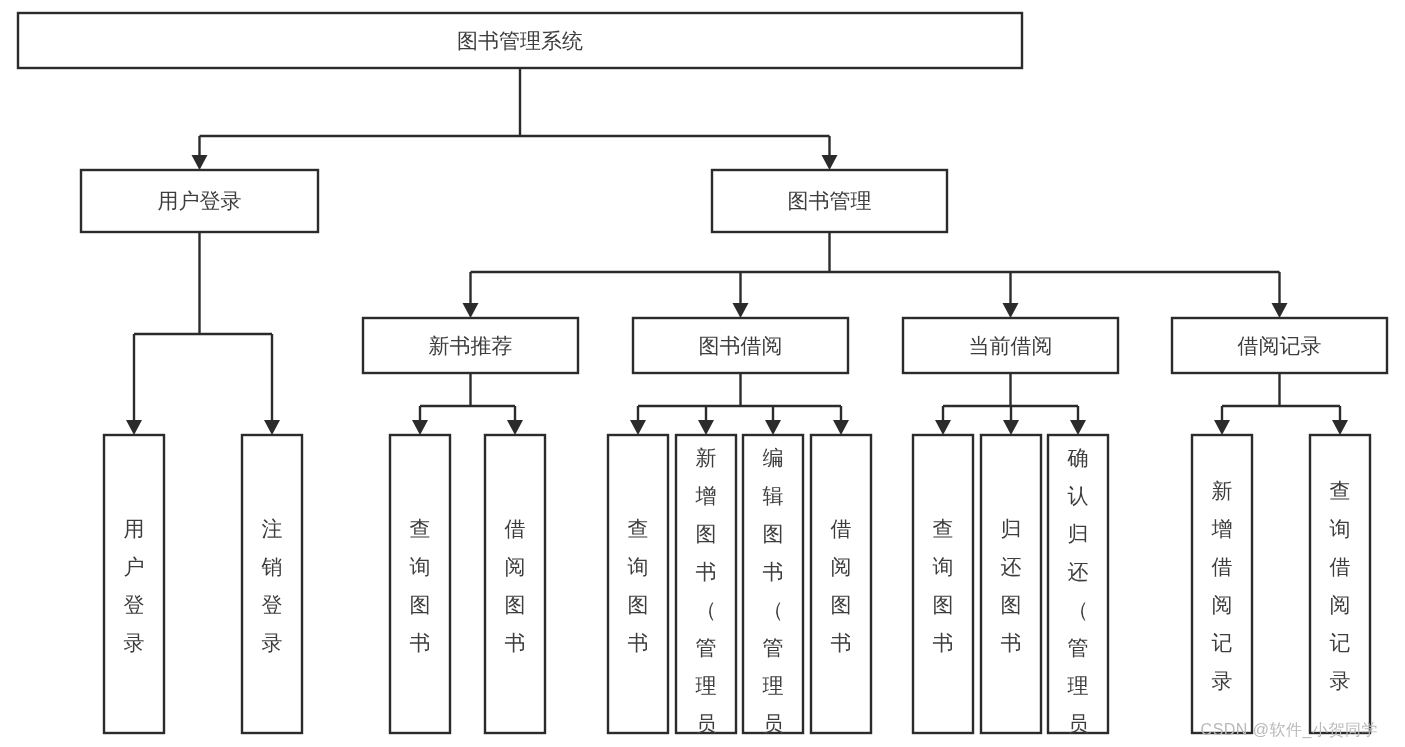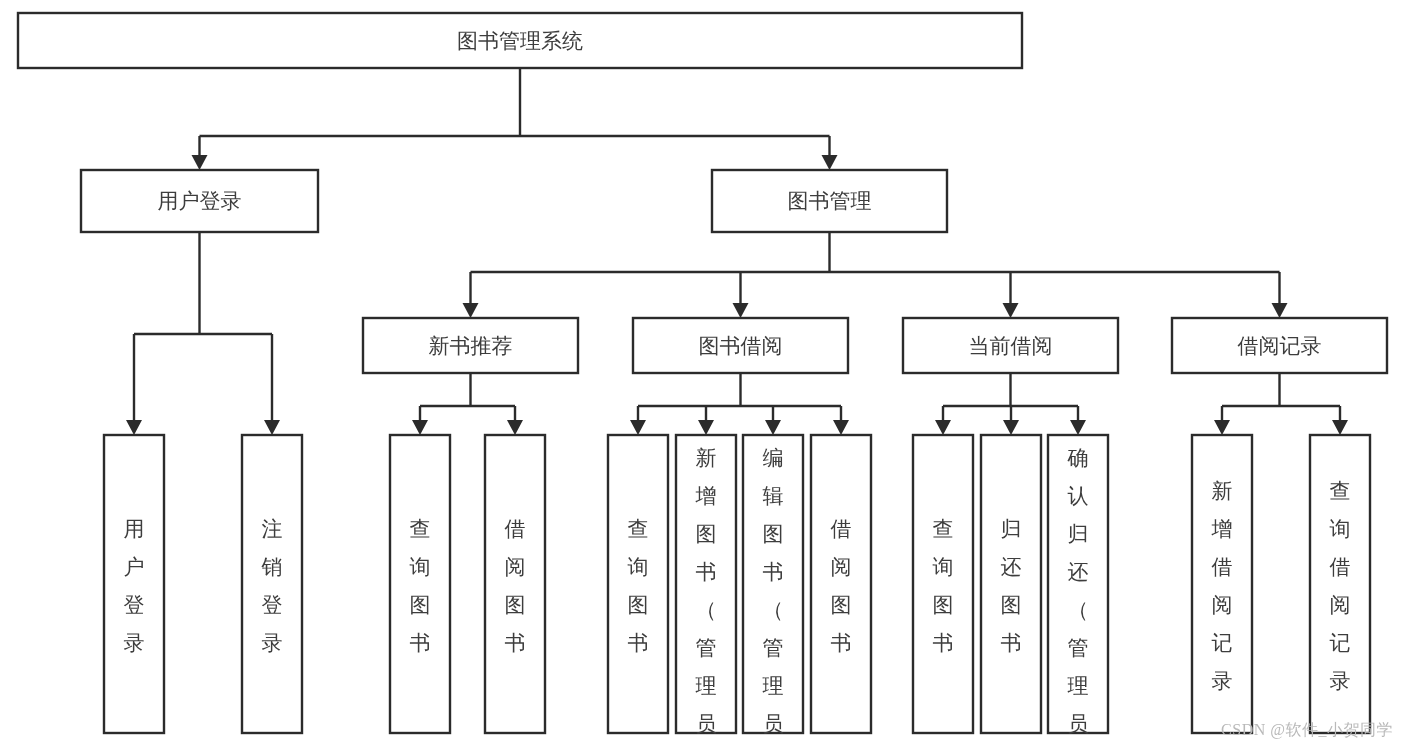--- a/index.html
+++ b/index.html
@@ -50,23 +50,23 @@
     dominant-baseline: middle;
   }
   .node-label-v {
     font-family: "DejaVu Sans", "Liberation Sans", sans-serif;
     font-size: 21px;
     fill: #3d3d3d;
     text-anchor: middle;
   }
   .watermark {
     position: absolute;
-    right: 12px;
+    right: 27px;
     bottom: 6px;
-    font-family: Liberation Serif, serif;
+    font-family: Liberation Sans, sans-serif;
     font-size: 16px;
     color: #b9b9b9;
     white-space: nowrap;
     letter-spacing: 0.5px;
   }
 </style>
 </head>
 <body>
 
 <div id="diagram-root">

